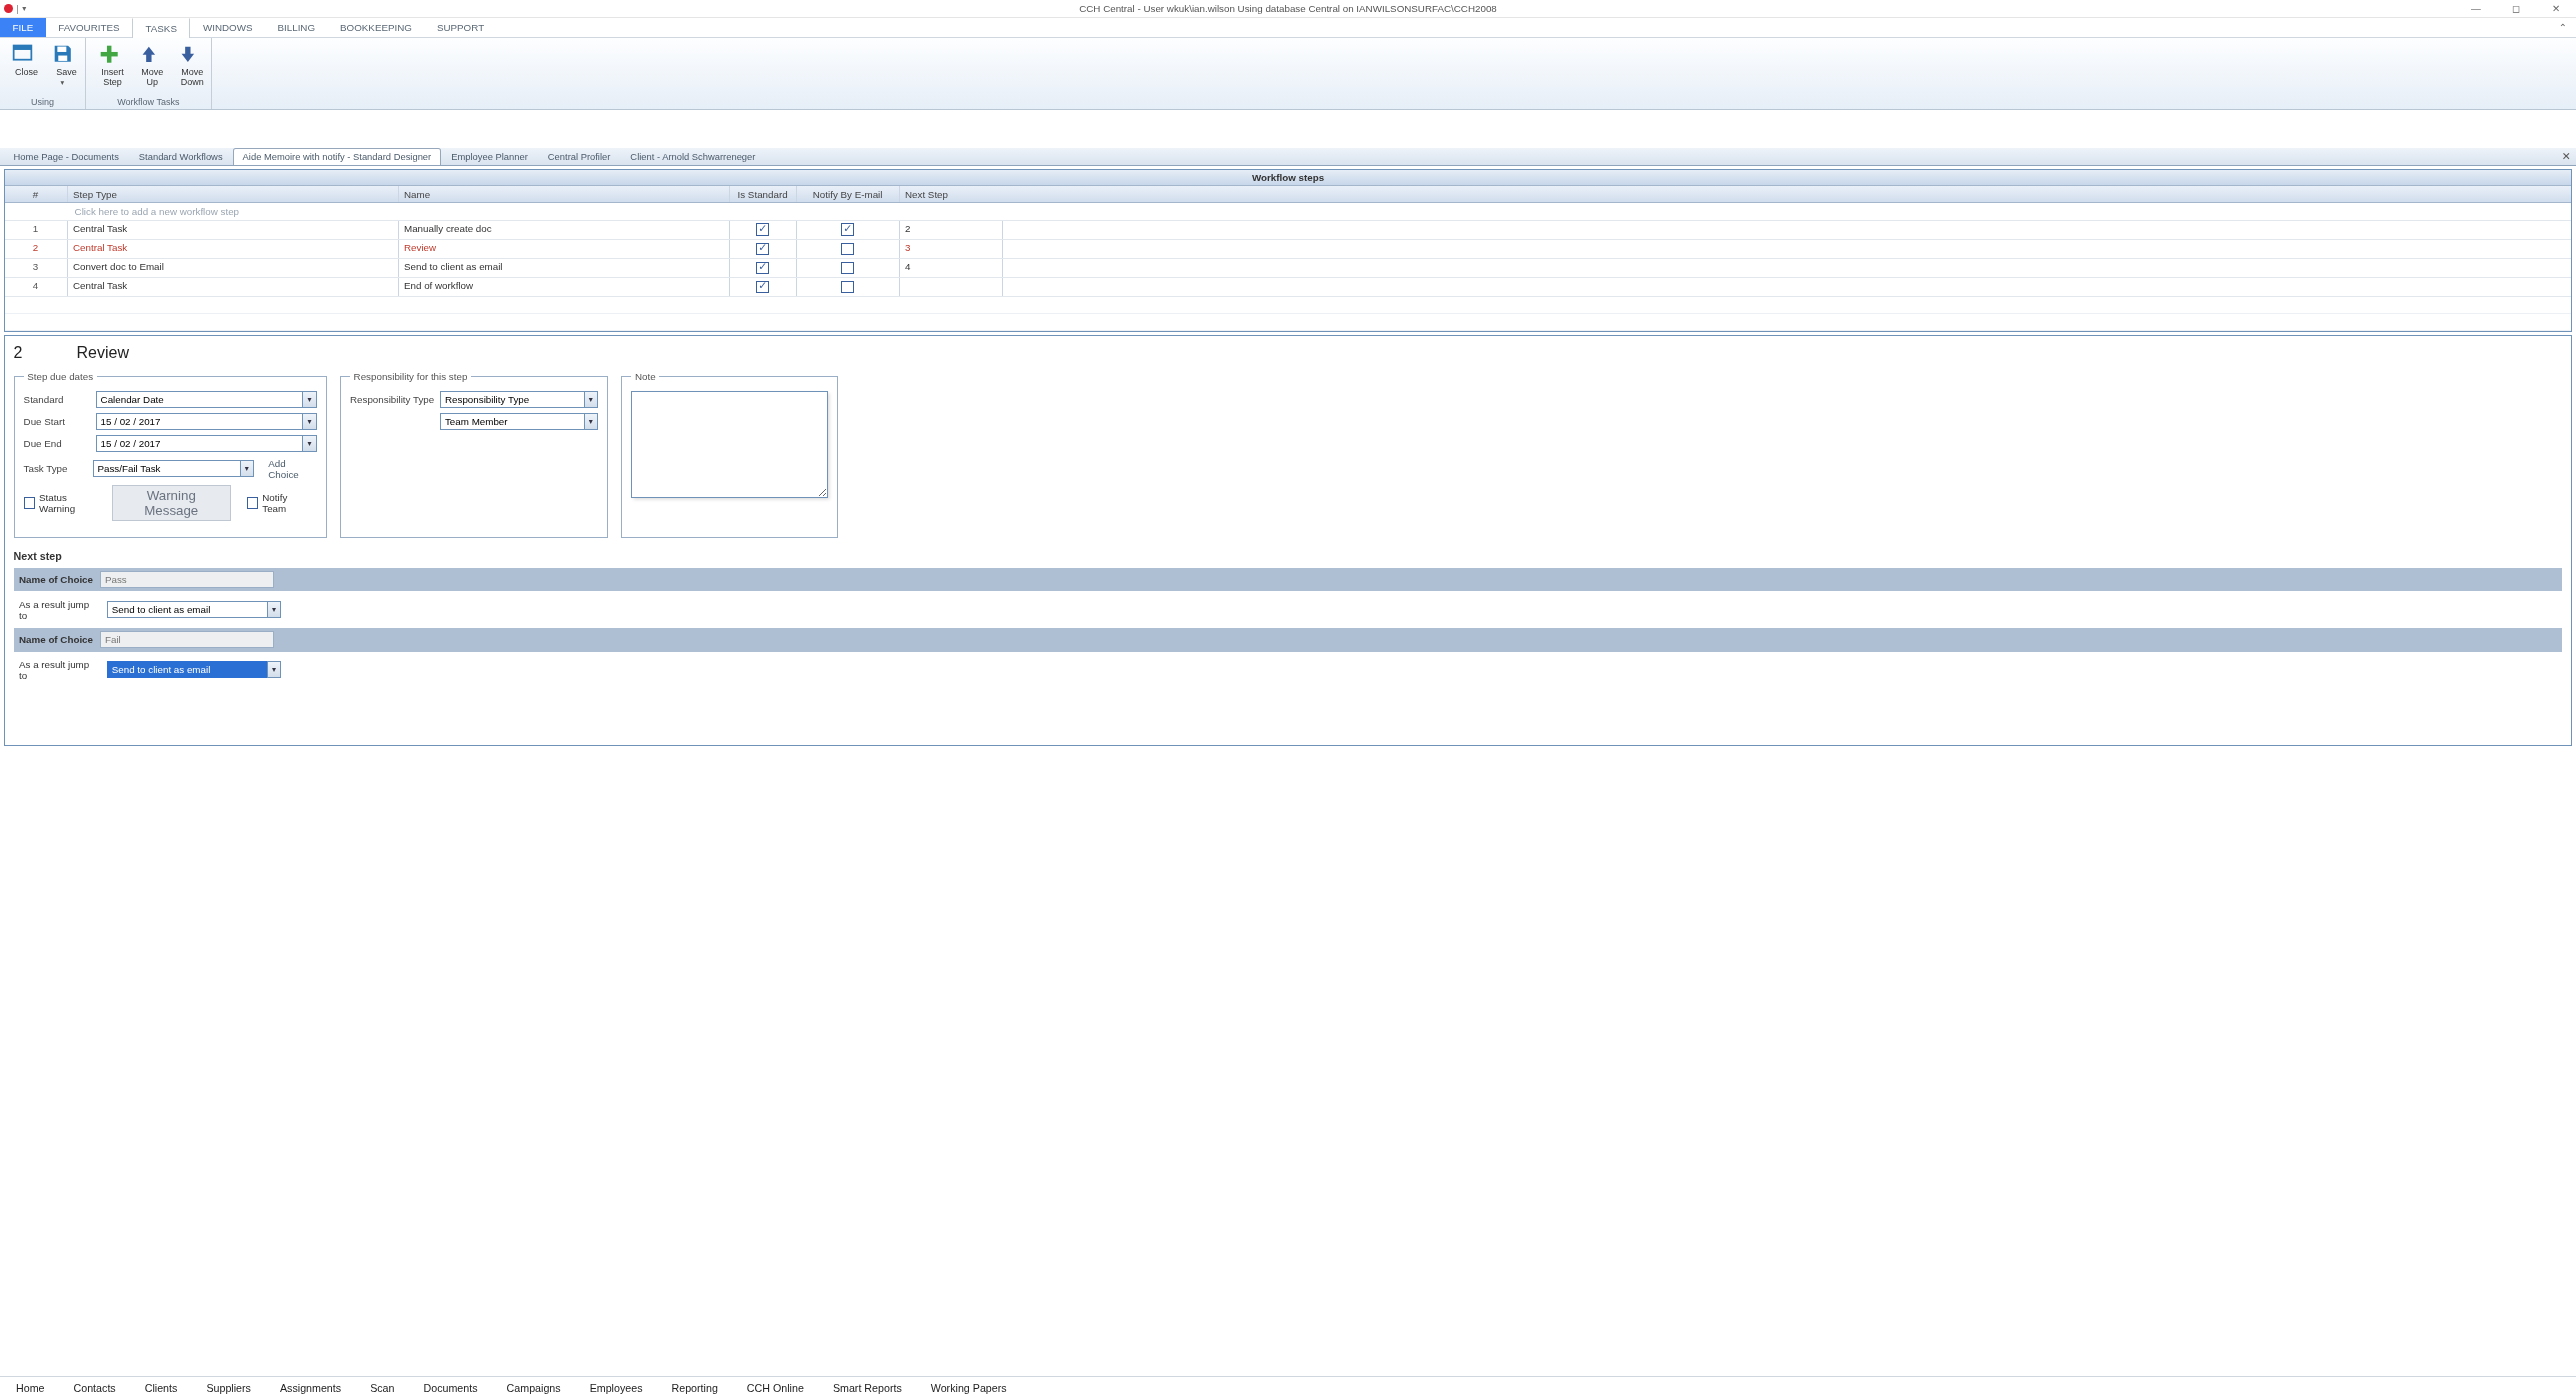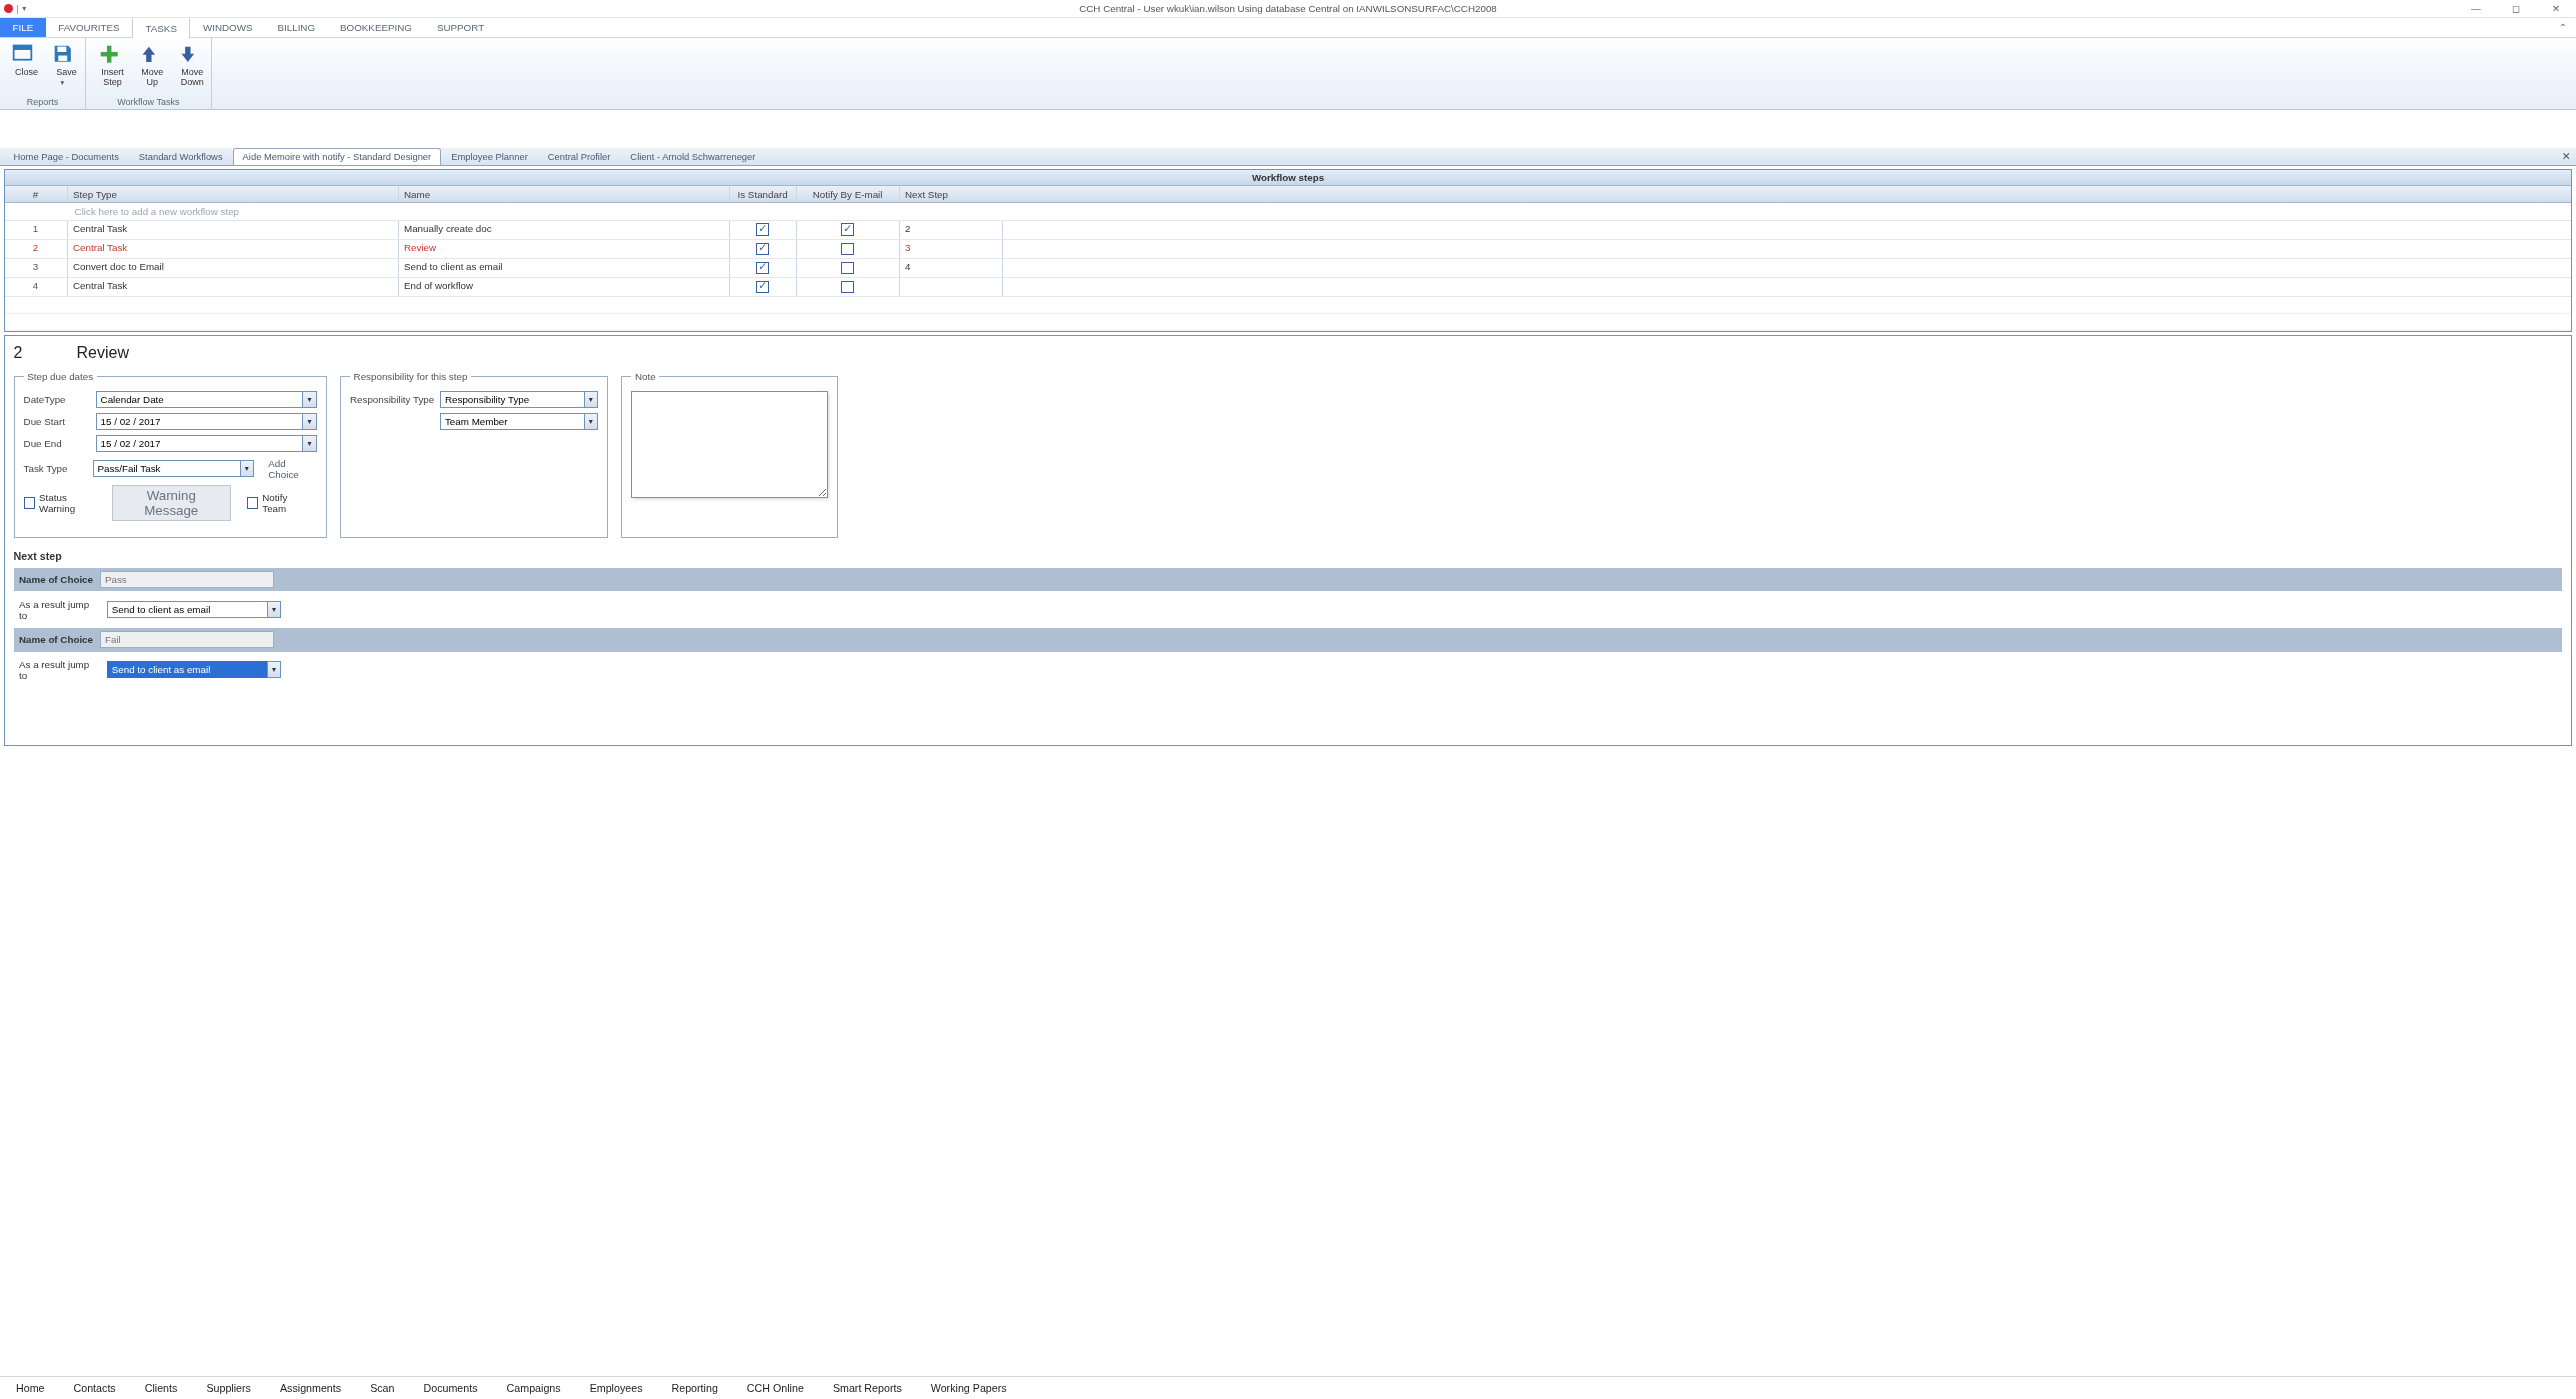--- a/index.html
+++ b/index.html
@@ -122,21 +122,21 @@
             <svg width="21.5" height="21.5" viewBox="0 0 24 24">
               <path d="M3 3h15l3 3v15H3z" fill="#2a7ab9"></path>
               <rect x="6" y="4" width="10" height="6" fill="#fff"></rect>
               <rect x="7" y="14" width="10" height="6" fill="#fff"></rect>
             </svg>
           </div>
         <div class="lbl">Save</div>
         <div style="font-size:7.2px;color:#555;">▾</div>
       </div>
     </div>
-    <div class="caption">Reports</div>
+    <div class="caption">Using</div>
   </div>
   <div class="ribbon-group">
     <div class="ribbon-buttons">
       <div class="ribbon-btn">
         <div class="icon">
             <svg width="21.5" height="21.5" viewBox="0 0 24 24">
               <rect x="10" y="3" width="5" height="19" fill="#42a642"></rect>
               <rect x="3" y="10" width="19" height="5" fill="#42a642"></rect>
             </svg>
           </div>
@@ -233,21 +233,21 @@
 
 <div class="detail-wrap">
   <div class="detail-head">
     <span class="num">2</span>
     <span class="name">Review</span>
   </div>
   <div class="fieldsets">
     <fieldset class="fs-dates">
       <legend>Step due dates</legend>
       <div class="frow">
-          <label>DateType</label>
+          <label>Standard</label>
         <div class="combo">
             <input readonly="" value="Calendar Date" style="">
             <div class="arrow">▾</div>
           </div>
         </div>
       <div class="frow">
           <label>Due Start</label>
         <div class="combo">
             <input readonly="" value="15 / 02 / 2017" style="">
             <div class="arrow">▾</div>

